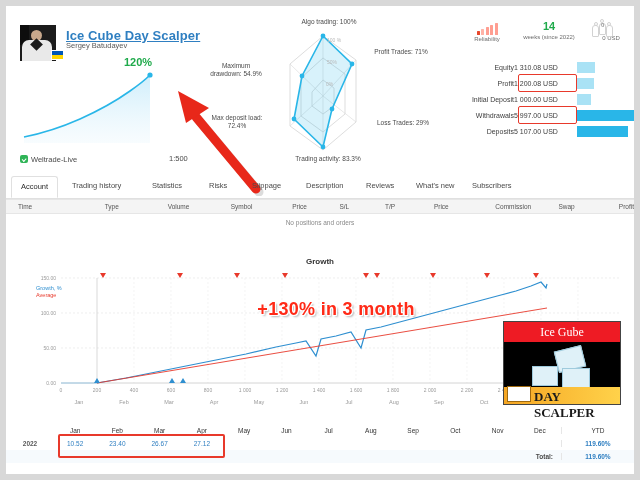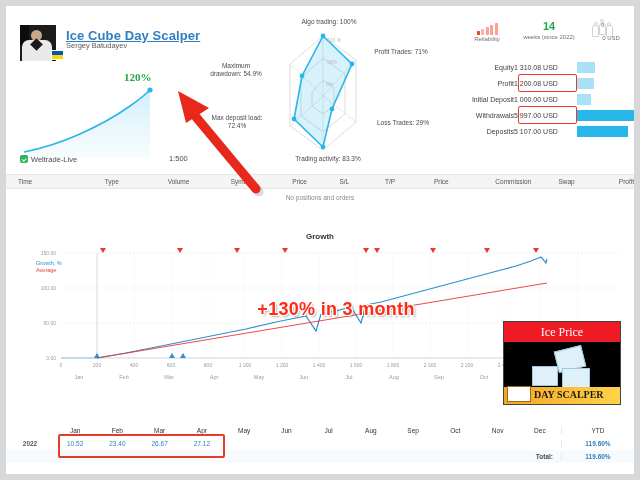--- a/index.html
+++ b/index.html
@@ -18,21 +18,21 @@
   .av-body{position:absolute;left:2px;top:15px;width:30px;height:21px;background:#e9e9e9;border-radius:7px 7px 0 0;}
   .av-collar{position:absolute;left:12px;top:15px;width:9px;height:9px;background:#1b1b1b;transform:rotate(45deg);}
   .av-dark{position:absolute;left:0;top:0;width:9px;height:20px;background:#0d0d0d;}
   .flag{position:absolute;left:45px;top:44px;width:11px;height:8px;border:1px solid #fff;}
   .flag .b{height:50%;background:#0057b7;}
   .flag .y{height:50%;background:#ffd700;}
   .acct-name{position:absolute;left:60px;top:22px;font-size:13px;font-weight:bold;color:#2f7fc1;letter-spacing:.1px;text-decoration:underline;}
   .acct-author{position:absolute;left:60px;top:35px;font-size:7.5px;color:#5a5a5a;}
 
   
-  .mini{position:absolute;left:14px;top:68px;width:150px;height:90px;font-family:Liberation Serif, serif;}
+  .mini{position:absolute;left:14px;top:53px;width:150px;height:90px;}
   .mini svg{display:block;}
   .mini-pct{position:absolute;left:104px;top:-3px;font-size:11px;font-weight:bold;color:#1faa4b;}
   .broker{position:absolute;left:14px;top:148px;font-size:7.5px;color:#4a4a4a;}
   .broker .shield{display:inline-block;width:8px;height:8px;background:#2fb457;border-radius:2px;position:relative;top:1px;margin-right:3px;}
   .broker .shield:after{content:"";position:absolute;left:2px;top:3px;width:3px;height:1.5px;border-left:1.3px solid #fff;border-bottom:1.3px solid #fff;transform:rotate(-45deg);}
   .leverage{position:absolute;left:163px;top:148px;font-size:7.5px;color:#4a4a4a;}
 
   
   .arrow{position:absolute;left:150px;top:75px;width:110px;height:115px;pointer-events:none;}
 
@@ -83,21 +83,21 @@
   .legend .g{color:#2f8fd0;}
   .legend .a{color:#e8392b;}
   .overlay-txt{position:absolute;left:185px;top:292px;width:290px;text-align:center;
     font-size:18px;font-weight:bold;color:#ff2a17;line-height:22px;letter-spacing:.3px;
     text-shadow:1px 1px 0 #fff,-1px 1px 0 #fff,1px -1px 0 #fff,-1px -1px 0 #fff,2px 2px 2px rgba(120,120,120,.55);}
 
   
   .logo{position:absolute;left:497px;top:315px;width:116px;height:82px;background:#000;border:1px solid #444;}
   .logo-top{height:20px;background:#ee1b24;color:#fff;font-family:"Liberation Serif",serif;font-size:12px;text-align:center;line-height:20px;}
   .logo-bot{position:absolute;left:0;bottom:0;width:100%;height:17px;background:linear-gradient(90deg,#f5a623,#ffd24a);}
-  .logo-bot span{position:absolute;left:30px;top:2px;font-family:"Liberation Serif",serif;font-size:10px;color:#1b1b1b;font-weight:bold;}
+  .logo-bot span{position:absolute;left:30px;top:2px;font-family:"Liberation Serif",serif;font-size:13px;color:#1b1b1b;font-weight:bold;}
   .logo-badge{position:absolute;left:3px;bottom:2px;width:22px;height:14px;background:#fff;border:1px solid #a06a10;}
   .cube{position:absolute;background:#dff1f8;border:1px solid #9fcbdd;}
 
   
   .months{position:absolute;left:0;top:418px;width:628px;}
   .mrow{display:flex;align-items:center;height:13px;}
   .mrow .mc{flex:1;text-align:center;font-size:6.5px;}
   .mrow .yr{width:48px;text-align:center;font-size:6.5px;color:#5a5a5a;font-weight:bold;}
   .val{color:#2f7fc1;}
   .ytd{width:72px;text-align:center;font-size:6.5px;border-left:1px solid #e6e6e6;}
@@ -256,20 +256,31 @@
               <td class="fv">5 107.00 USD</td>
               <td class="fb">
                 <div class="bar" style="width: 86%;"></div>
               </td>
             </tr>
           </tbody>
         </table>
     </div>
   </div>
 
+  <div class="tabs">
+      <div class="tab active" style="left: 5px;">Account</div>
+      <div class="tab" style="left: 66px;">Trading history</div>
+      <div class="tab" style="left: 146px;">Statistics</div>
+      <div class="tab" style="left: 203px;">Risks</div>
+      <div class="tab" style="left: 246px;">Slippage</div>
+      <div class="tab" style="left: 300px;">Description</div>
+      <div class="tab" style="left: 360px;">Reviews</div>
+      <div class="tab" style="left: 410px;">What's new</div>
+      <div class="tab" style="left: 466px;">Subscribers</div>
+    </div>
 
   <div class="pos-head" style="justify-content: flex-start;">
       <span style="display: inline-block; width: 110px; padding-left: 12px;">Time</span>
       <span style="display: inline-block; width: 80px; padding-left: 0px;">Type</span>
       <span style="display: inline-block; width: 80px; padding-left: 0px;">Volume</span>
       <span style="display: inline-block; width: 78px; padding-left: 0px;">Symbol</span>
       <span style="display: inline-block; width: 60px; padding-left: 0px;">Price</span>
       <span style="display: inline-block; width: 58px; padding-left: 0px;">S/L</span>
       <span style="display: inline-block; width: 62px; padding-left: 0px;">T/P</span>
       <span style="display: inline-block; width: 78px; padding-left: 0px;">Price</span>
@@ -372,21 +383,21 @@
       <div class="g">Growth, %</div>
       <div class="a">Average</div>
     </div>
   </div>
 
   <div class="overlay-txt">
     <div>+130% in 3 month</div>
   </div>
 
   <div class="logo">
-    <div class="logo-top">Ice Price</div>
+    <div class="logo-top">Ice Gube</div>
     <div class="cube" style="left:52px;top:26px;width:26px;height:20px;transform:rotate(-14deg);"></div>
     <div class="cube" style="left:28px;top:44px;width:24px;height:18px;"></div>
     <div class="cube" style="left:58px;top:46px;width:26px;height:19px;"></div>
     <div class="logo-bot">
       <div class="logo-badge"></div>
       <span>DAY SCALPER</span>
     </div>
   </div>
 
   <div class="months">

